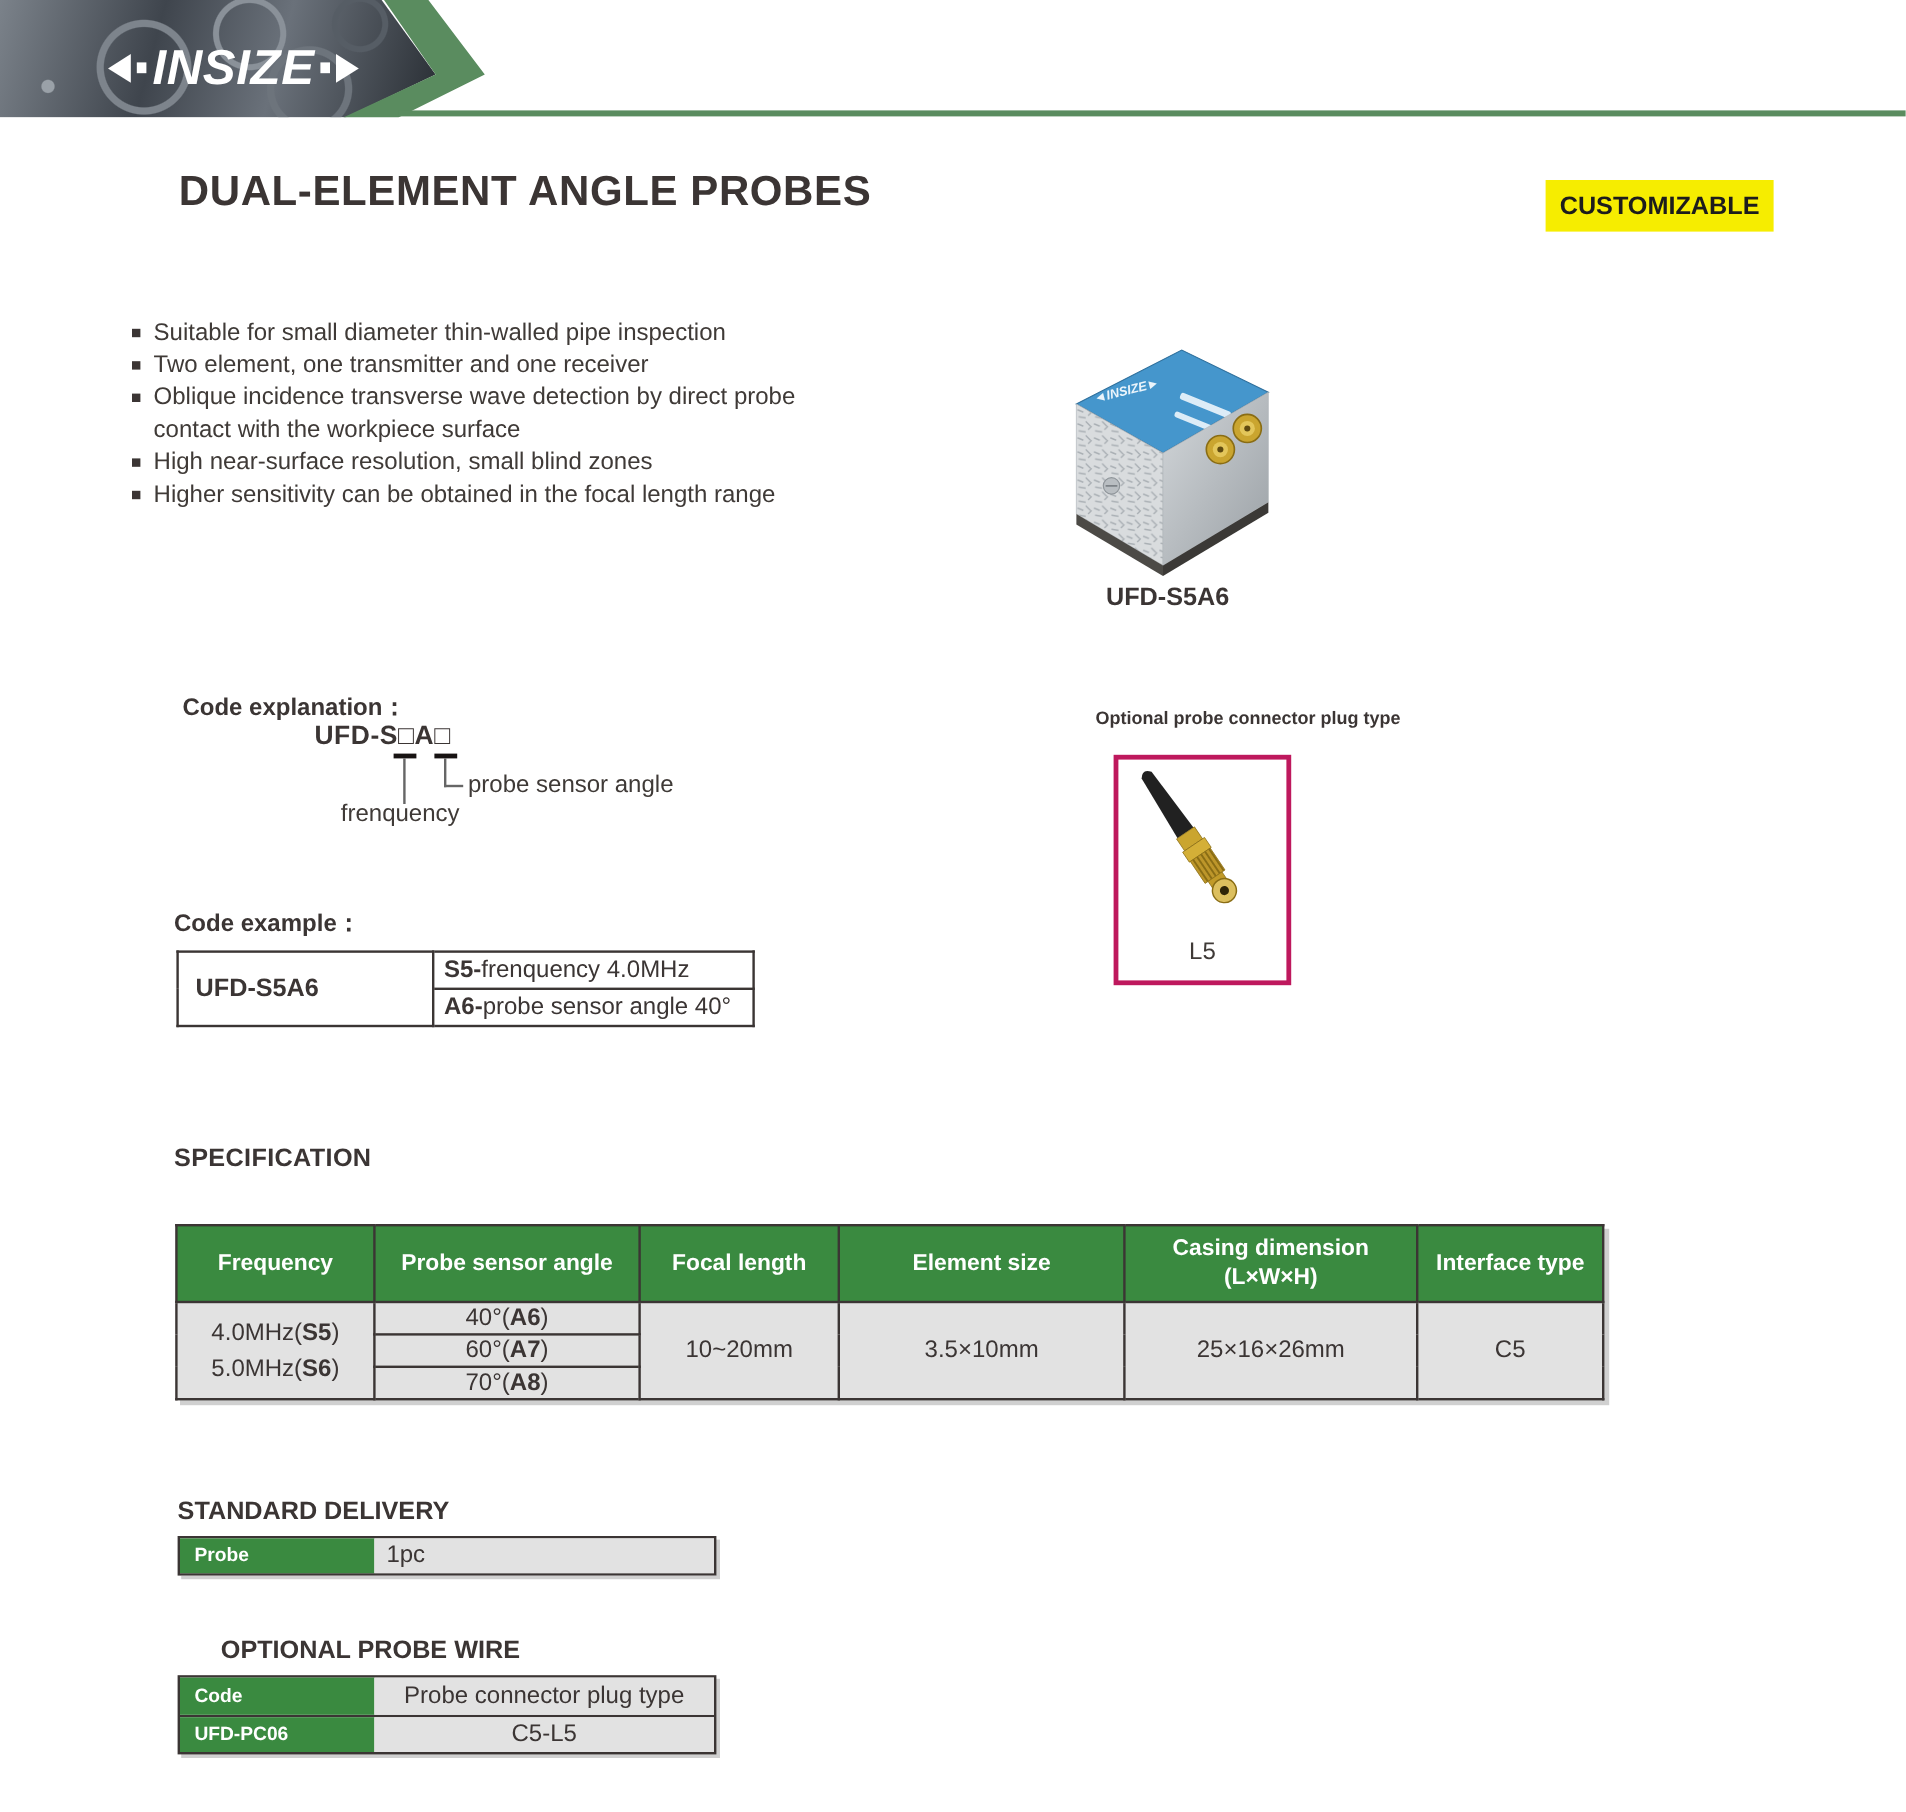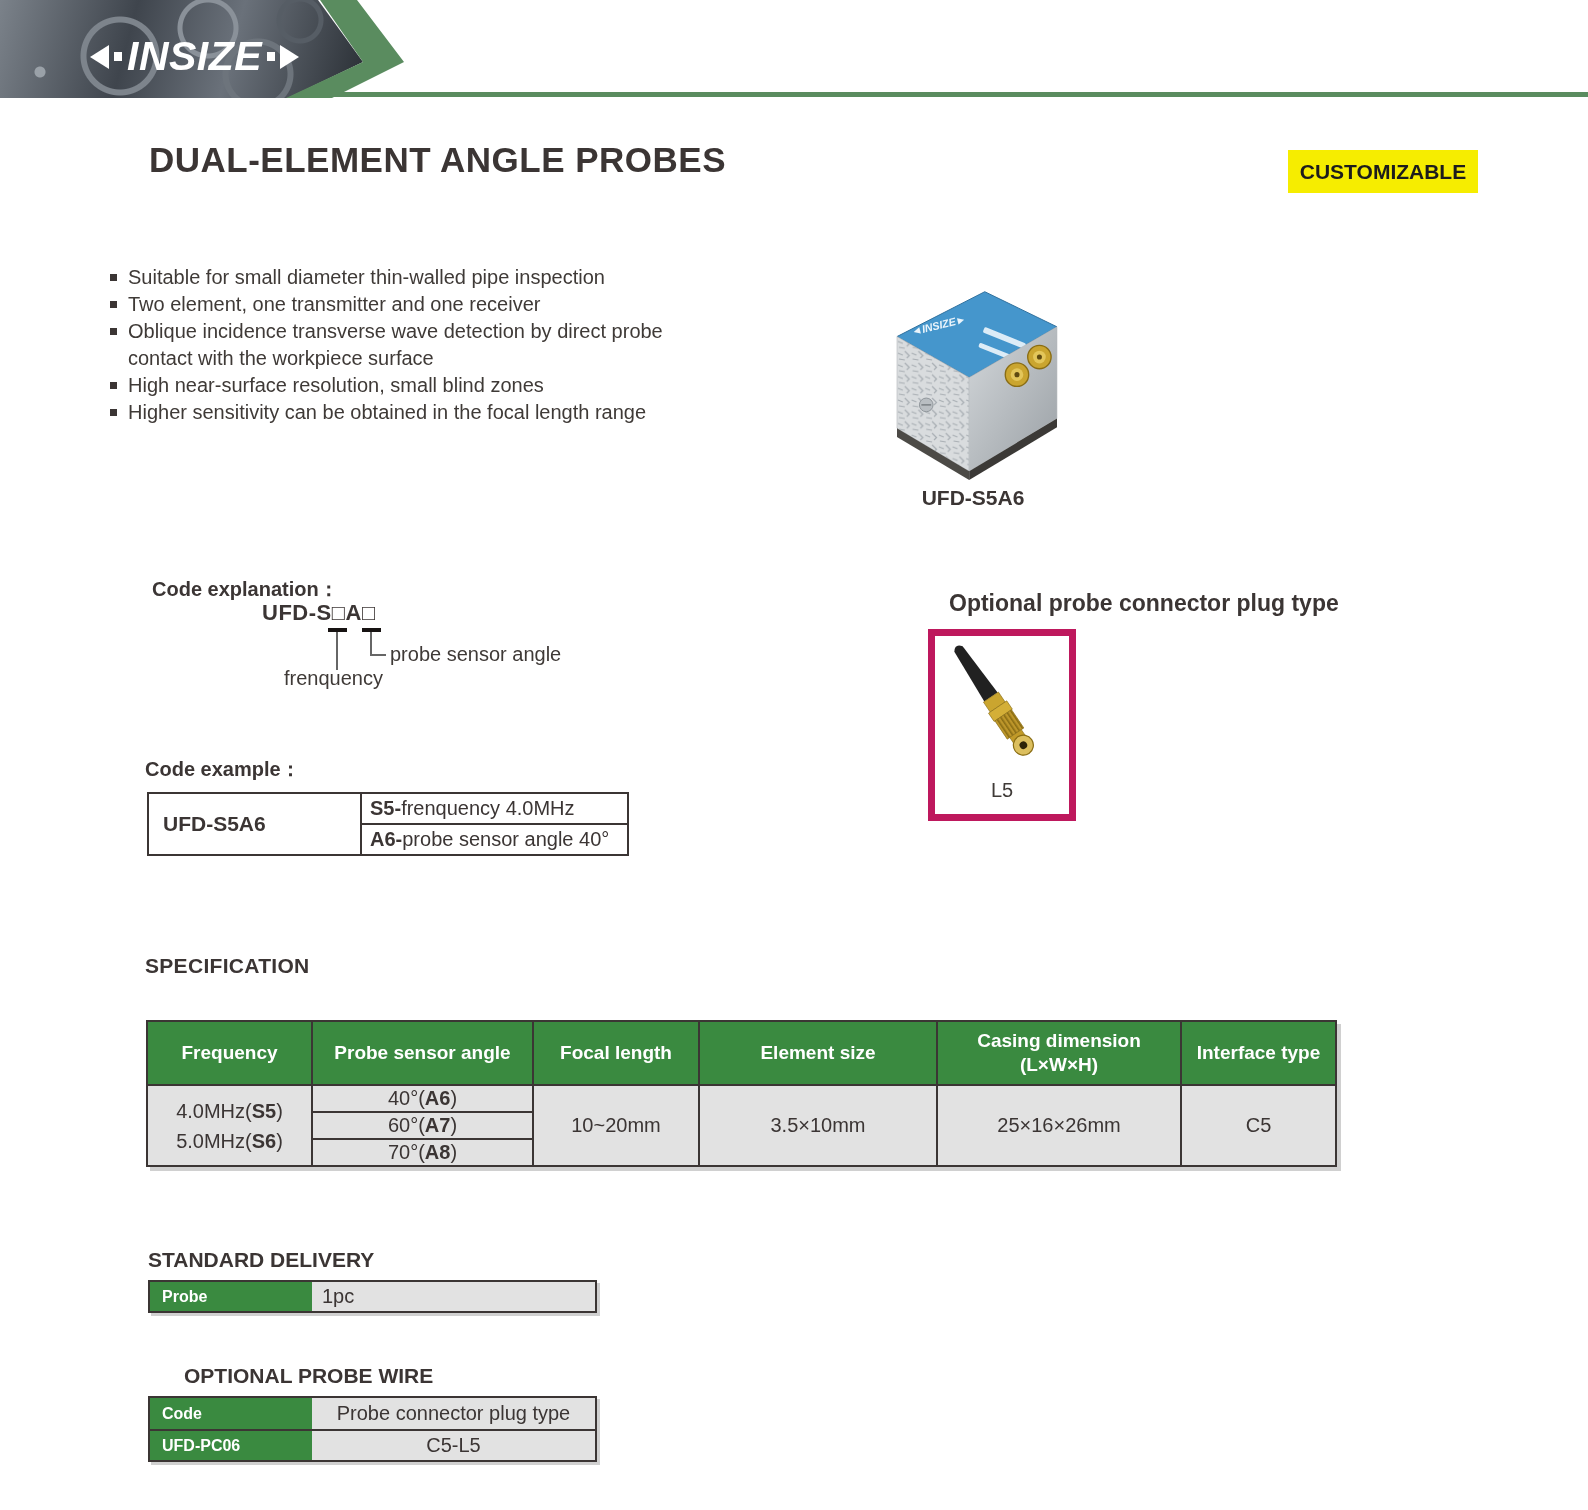--- a/index.html
+++ b/index.html
@@ -60,22 +60,22 @@
   
   .cx-head{position:absolute;left:145px;top:756px;font-size:20px;font-weight:bold;}
   table{border-collapse:collapse;}
   .cx-table{position:absolute;left:147px;top:792px;table-layout:fixed;width:480px;}
   .cx-table td{border:2px solid var(--dark);font-size:20px;height:31px;background:#fff;}
   .cx-table .cx-code{font-size:21px;font-weight:bold;padding-left:14px;}
   .cx-table .cx-val{padding-left:8px;}
   .b{font-weight:bold;}
 
   
-  .cp-head{position:absolute;left:913px;top:590px;font-size:23px;font-weight:bold;margin-left:36px;}
-  .cp-box{position:absolute;left:928px;top:629px;width:148px;height:192px;border:7px solid #be185d;background:#fff;}
+  .cp-head{position:absolute;left:913px;top:590px;font-size:15px;font-weight:bold;}
+  .cp-box{position:absolute;left:928px;top:629px;width:148px;height:192px;border:4px solid #be185d;background:#fff;}
   .cp-label{position:absolute;left:0;bottom:12px;width:100%;text-align:center;font-size:20px;color:#3f3a37;}
 
   
   .spec-head{position:absolute;left:145px;top:954px;font-size:21px;font-weight:bold;letter-spacing:0.3px;}
   .spec-table{position:absolute;left:146px;top:1020px;table-layout:fixed;width:1189px;
     box-shadow:4px 4px 0 rgba(120,120,120,0.35);}
   .spec-table th{background:var(--green);color:#fff;font-size:19px;font-weight:bold;
     border:2px solid var(--dark);height:64px;text-align:center;padding:0 4px;line-height:1.25;}
   .spec-table td{background:var(--cell);font-size:20px;text-align:center;border:2px solid var(--dark);height:27px;}
   .freq-cell div{line-height:30px;}

